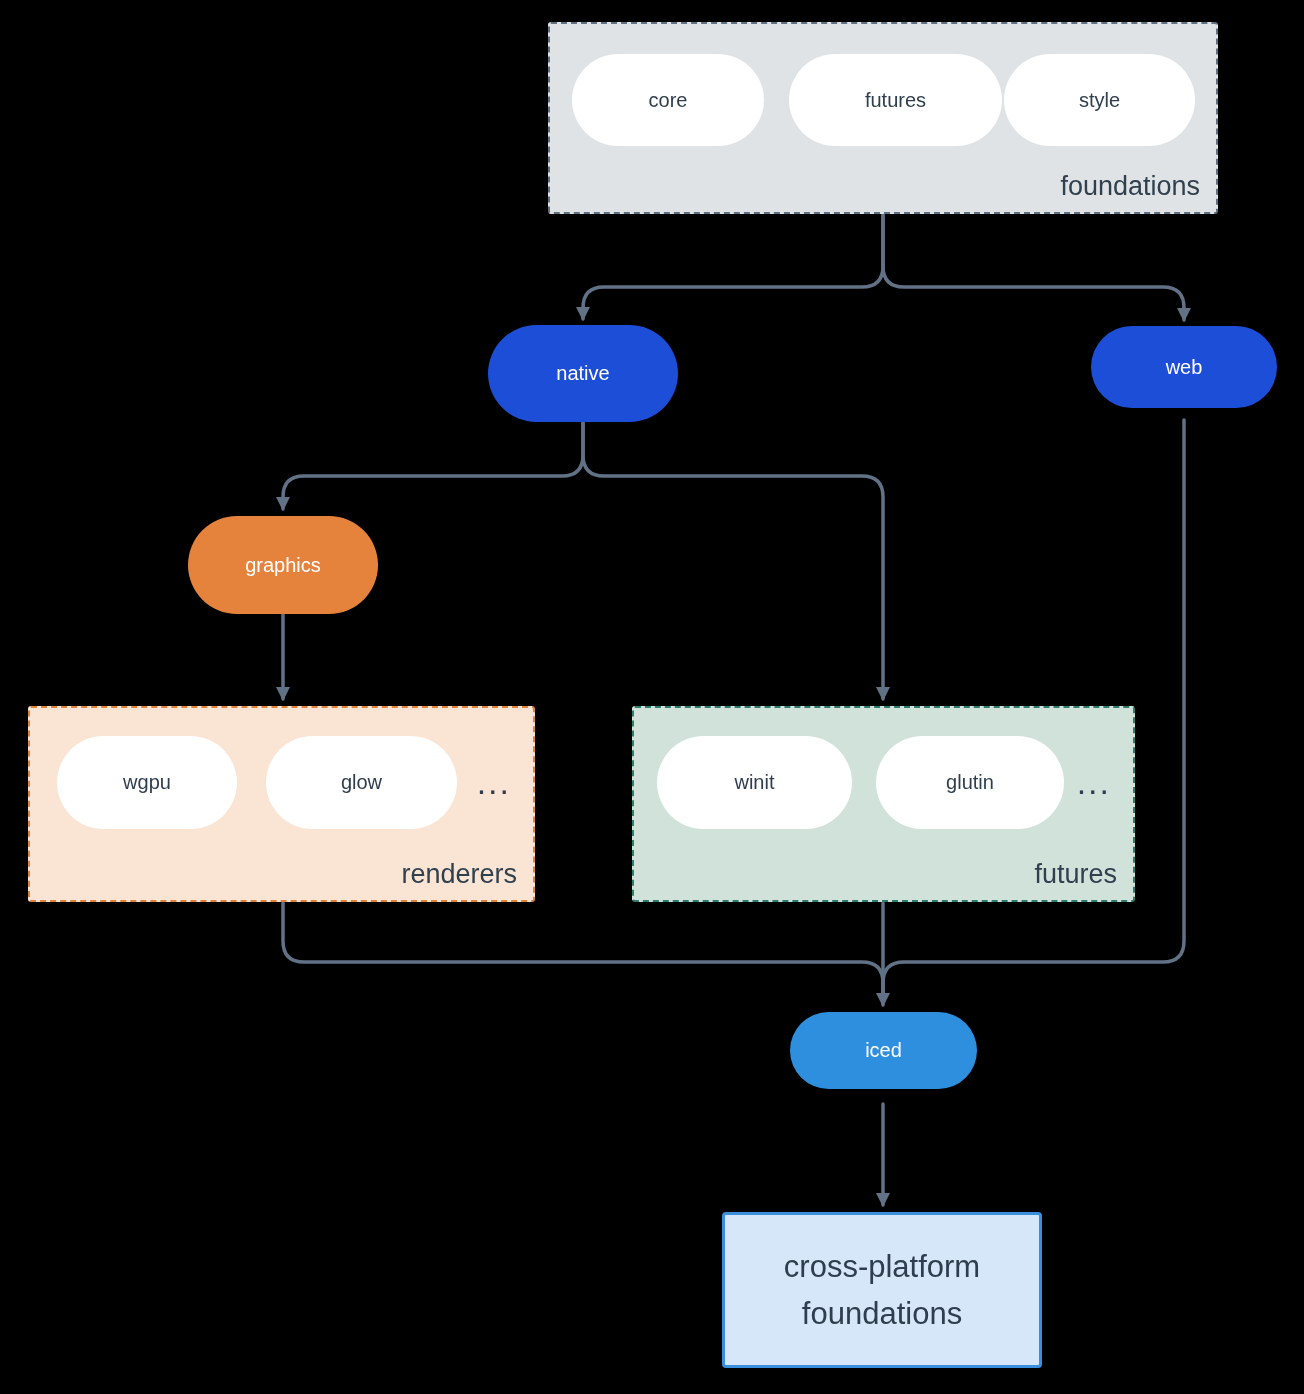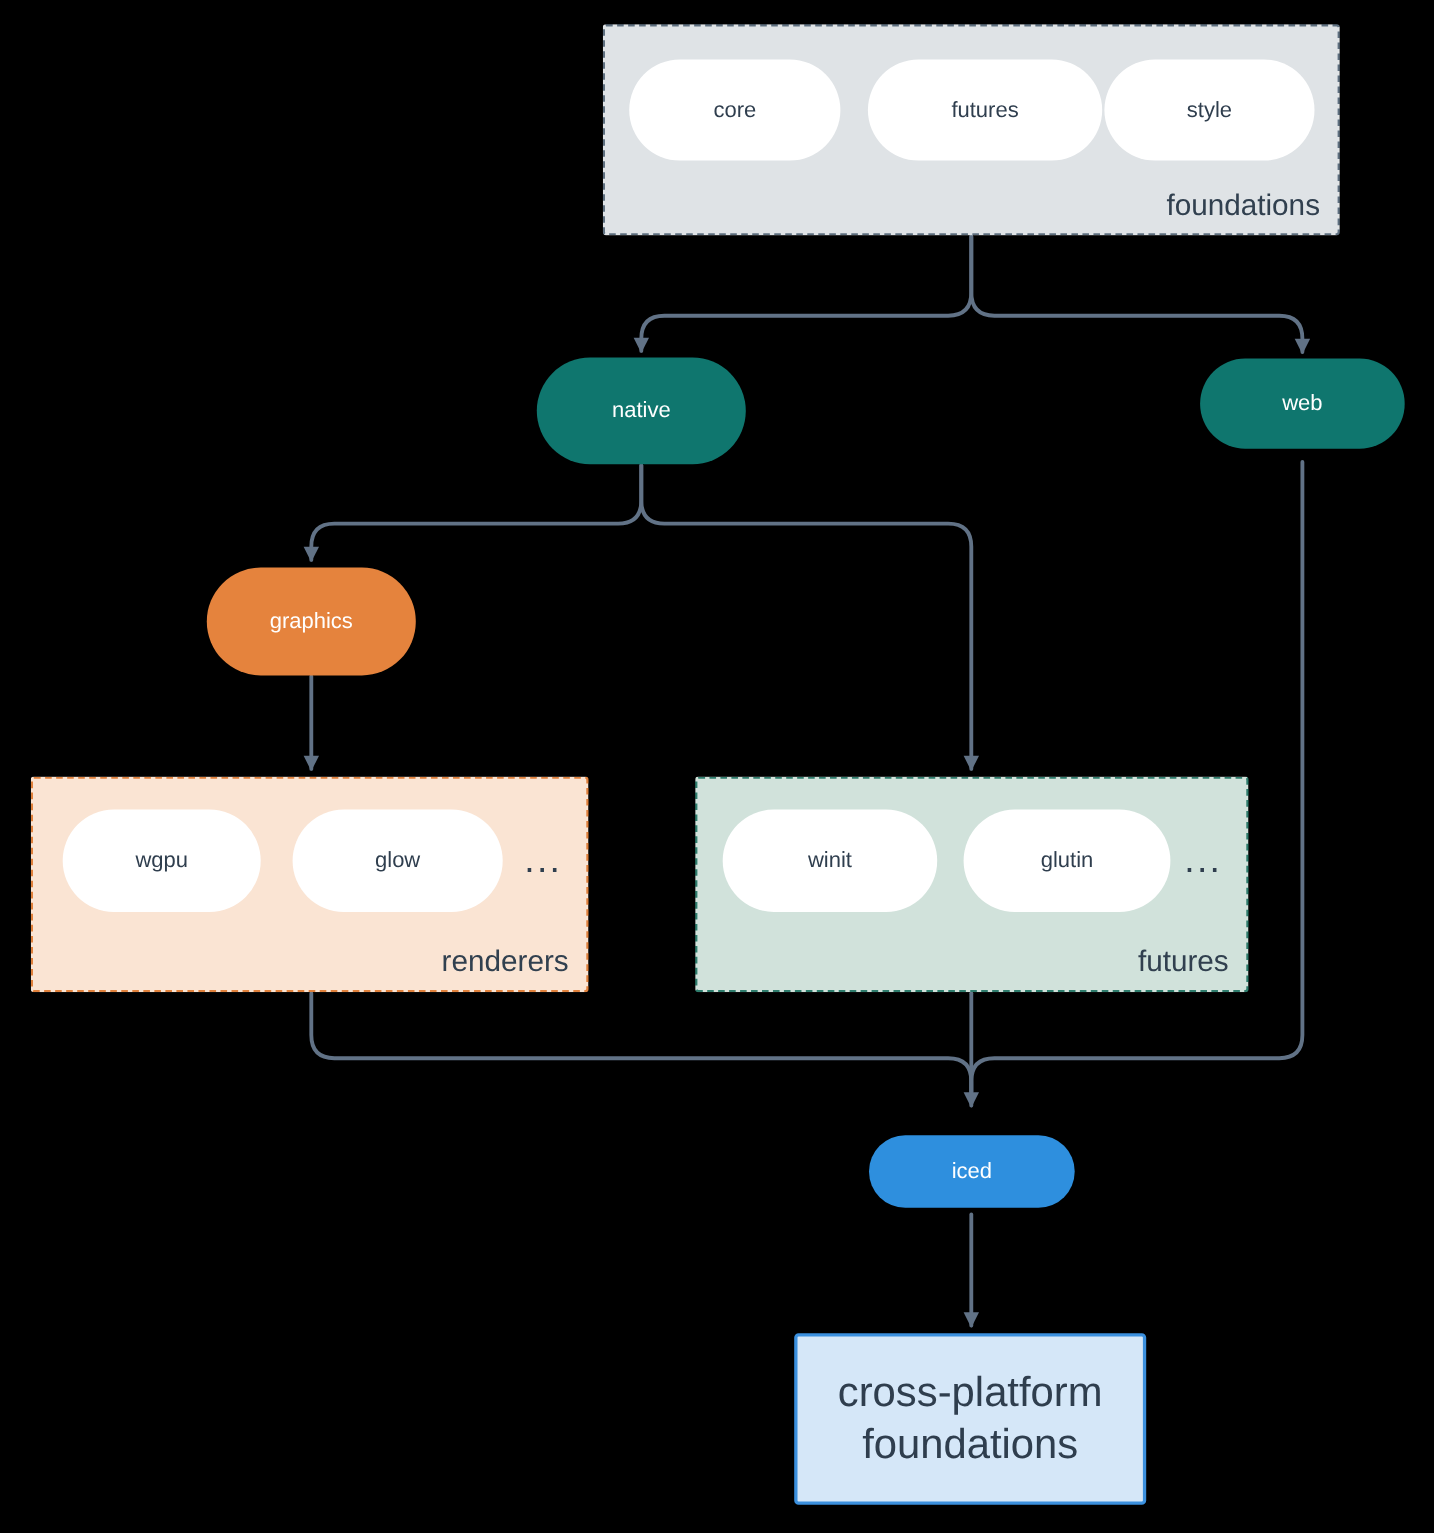--- a/index.html
+++ b/index.html
@@ -23,55 +23,55 @@
   .group-label{
     position:absolute;right:16px;bottom:10px;
     font-size:27px;color:#31404F;font-weight:400;
   }
 
   .pill{
     position:absolute;display:flex;align-items:center;justify-content:center;
     border-radius:60px;font-size:20px;font-weight:500;
   }
   .pill.white{background:#FFFFFF;color:#2F3E4E;}
-  .pill.purple{background:#0f766e;color:#FFFFFF;}
+  .pill.purple{background:#1d4ed8;color:#FFFFFF;}
   .pill.orange{background:#E5833D;color:#FFFFFF;}
   .pill.blue{background:#2E8FDE;color:#FFFFFF;}
 
   
   .p-core   {left:22px; top:30px; width:192px; height:92px;}
   .p-futures{left:239px;top:30px; width:213px; height:92px;}
   .p-style  {left:454px;top:30px; width:191px; height:92px;}
 
   
   .p-native  {left:488px; top:325px; width:190px; height:97px;}
   .p-web     {left:1091px;top:326px; width:186px; height:82px;}
   .p-graphics{left:188px; top:516px; width:190px; height:98px;}
-  .p-iced    {left:790px; top:1012px;width:187px; height:66px;margin-top:20px;}
+  .p-iced    {left:790px; top:1012px;width:187px; height:77px;}
 
   
   .p-wgpu{left:27px; top:28px;width:180px;height:93px;}
   .p-glow{left:236px;top:28px;width:191px;height:93px;}
 
   
   .p-winit {left:23px; top:28px;width:195px;height:93px;}
   .p-glutin{left:242px;top:28px;width:188px;height:93px;}
 
   .ellipsis{
     position:absolute;right:22px;top:28px;height:93px;
     display:flex;align-items:center;
     font-size:34px;color:#2F3E4E;letter-spacing:2px;font-weight:500;
   }
 
   .app-box{
     position:absolute;left:722px;top:1212px;width:320px;height:156px;
     box-sizing:border-box;background:#D5E7F8;border:3px solid #3B90DE;
     border-radius:4px;display:flex;flex-direction:column;
     align-items:center;justify-content:center;
-    font-size:38px;color:#2F3E4E;line-height:47px;font-weight:500;
+    font-size:31px;color:#2F3E4E;line-height:47px;font-weight:500;
   }
 </style>
 </head>
 <body>
 
 <div id="canvas">
 
   <svg id="edges" xmlns="http://www.w3.org/2000/svg" width="1304" height="1394">
     <defs>
       <marker id="arrow" markerUnits="userSpaceOnUse" markerWidth="18" markerHeight="18" refX="14" refY="9" orient="auto">

